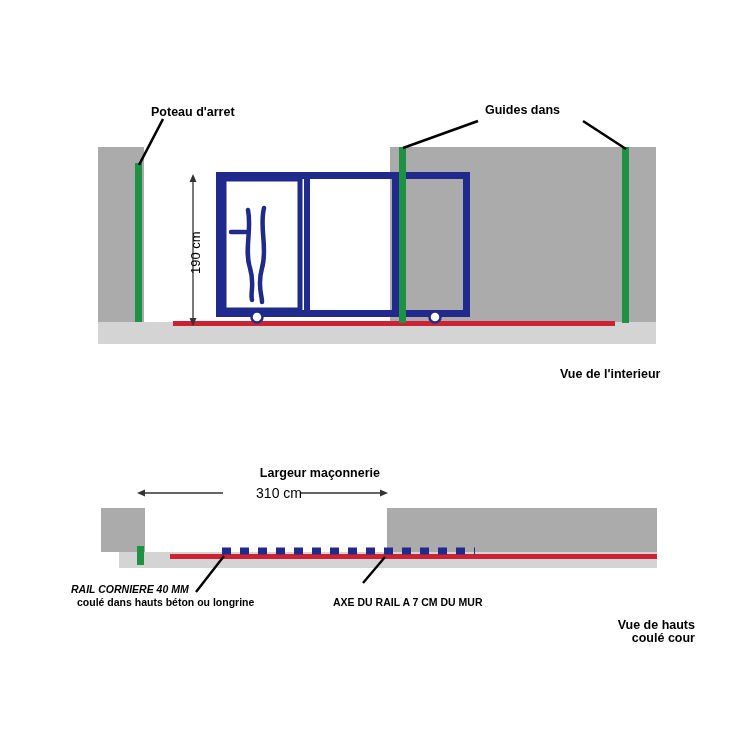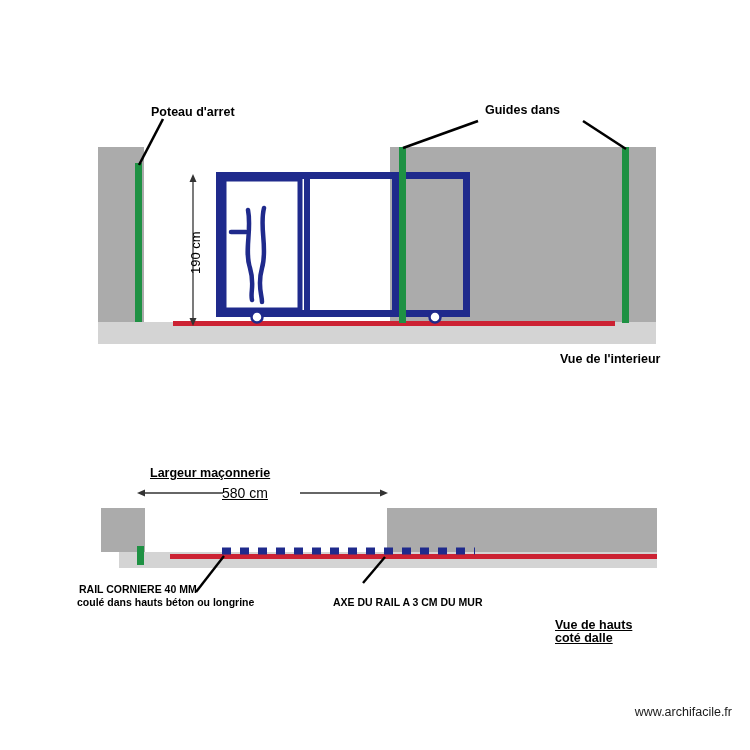--- a/index.html
+++ b/index.html
@@ -44,21 +44,21 @@
     font-size: 13px;
     font-weight: normal;
     transform-origin: 0 0;
     transform: rotate(-90deg);
   }
   .lbl-footer {
     font-size: 12.5px;
     font-weight: normal;
     color: #1a1a1a;
   }
-  .lbl-center { text-align: left; text-decoration: underline; }
+  .lbl-center { text-align: right; }
   .lbl-right  { text-align: right; }
 </style>
 </head>
 <body>
 
 <div id="canvas-root">
 
   <svg class="drawing" viewBox="0 0 750 750" xmlns="http://www.w3.org/2000/svg">
 
     <rect x="98" y="147" width="46" height="175" fill="#ababab"></rect>
@@ -131,29 +131,28 @@
     <line x1="196" y1="592" x2="224" y2="556" stroke="#000000" stroke-width="2.4"></line>
     <line x1="363" y1="583" x2="385" y2="557" stroke="#000000" stroke-width="2.4"></line>
   </svg>
 
   <div class="lbl lbl-callout" style="left:151px; top:105px;">Poteau d'arret</div>
 
   <div class="lbl lbl-callout" style="left:485px; top:103px;">Guides dans</div>
 
   <div class="lbl lbl-vert" style="left:188px; top:274px;">190 cm</div>
 
-  <div class="lbl lbl-view" style="left:560px; top:352px;">Vue de l'interieur</div>
+  <div class="lbl lbl-view" style="left:560px; top:367px;">Vue de l'interieur</div>
 
   <div class="lbl lbl-dim lbl-center" style="left:150px; top:466px; width:230px;">Largeur maçonnerie</div>
 
-  <div class="lbl lbl-dimval lbl-center" style="left:222px; top:485px; width:80px;">580 cm</div>
+  <div class="lbl lbl-dimval lbl-center" style="left:222px; top:485px; width:80px;">310 cm</div>
 
-  <div class="lbl lbl-note" style="left:79px; top:583px;">RAIL CORNIERE 40 MM</div>
+  <div class="lbl lbl-note" style="left:71px; top:583px;font-style:italic;">RAIL CORNIERE 40 MM</div>
   <div class="lbl lbl-note" style="left:77px; top:596px;">coulé dans hauts béton ou longrine</div>
 
-  <div class="lbl lbl-note" style="left:333px; top:596px;">AXE DU RAIL A 3 CM DU MUR</div>
+  <div class="lbl lbl-note" style="left:333px; top:596px;">AXE DU RAIL A 7 CM DU MUR</div>
 
   <div class="lbl lbl-view lbl-center" style="left:555px; top:618px; width:140px;">Vue de hauts</div>
-  <div class="lbl lbl-view lbl-center" style="left:555px; top:631px; width:140px;">coté dalle</div>
+  <div class="lbl lbl-view lbl-center" style="left:555px; top:631px; width:140px;">coulé cour</div>
 
-  <div class="lbl lbl-footer lbl-right" style="left:500px; top:705px; width:232px;">www.archifacile.fr</div>
 
 </div>
 
 </body></html>

